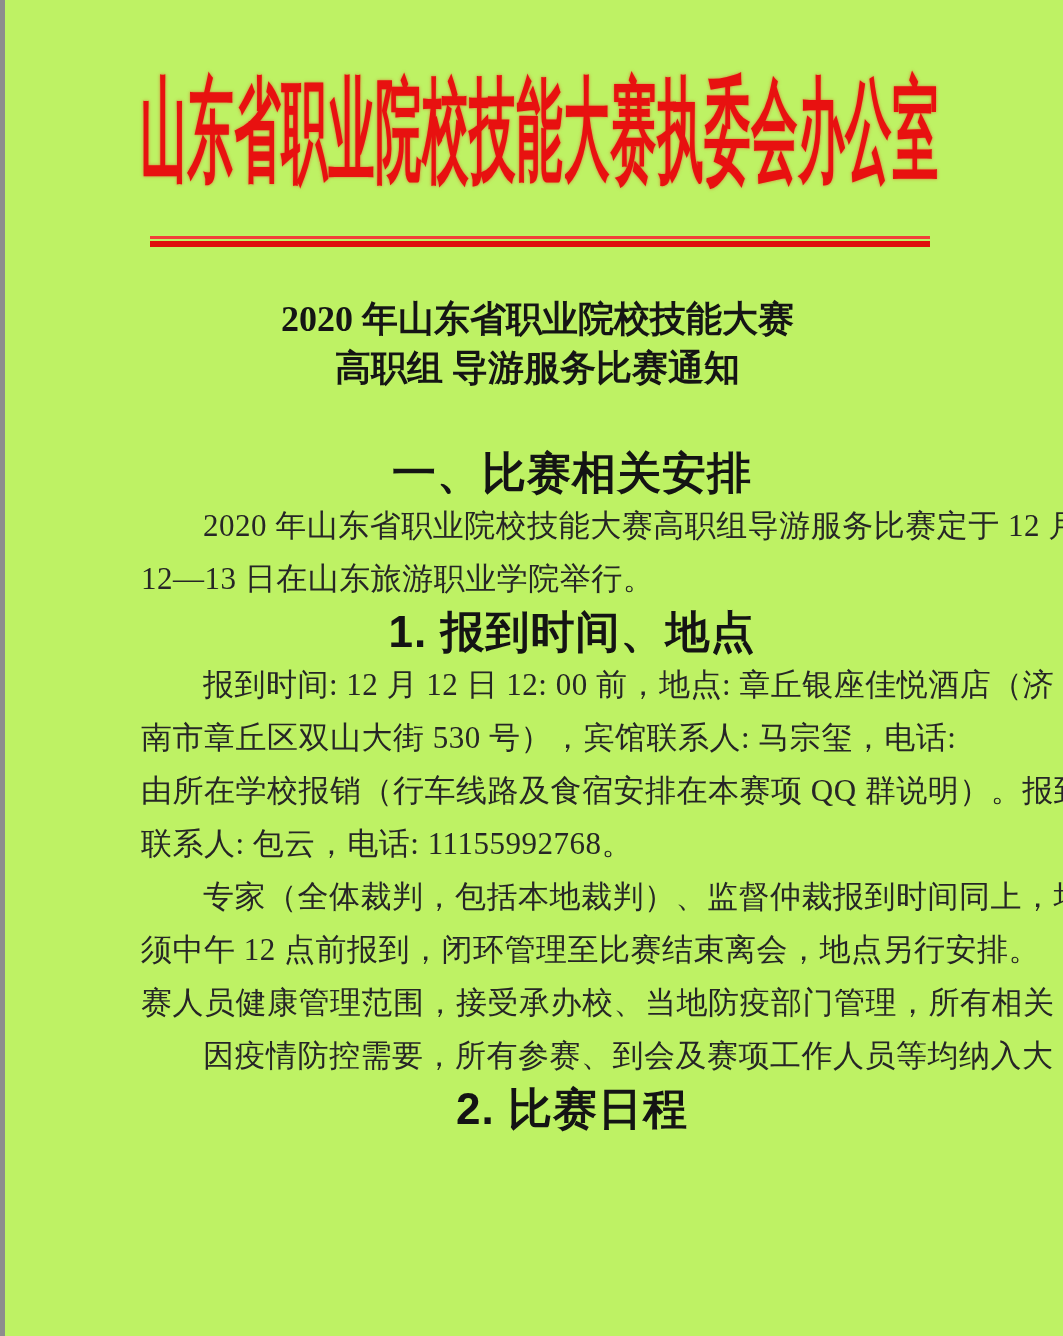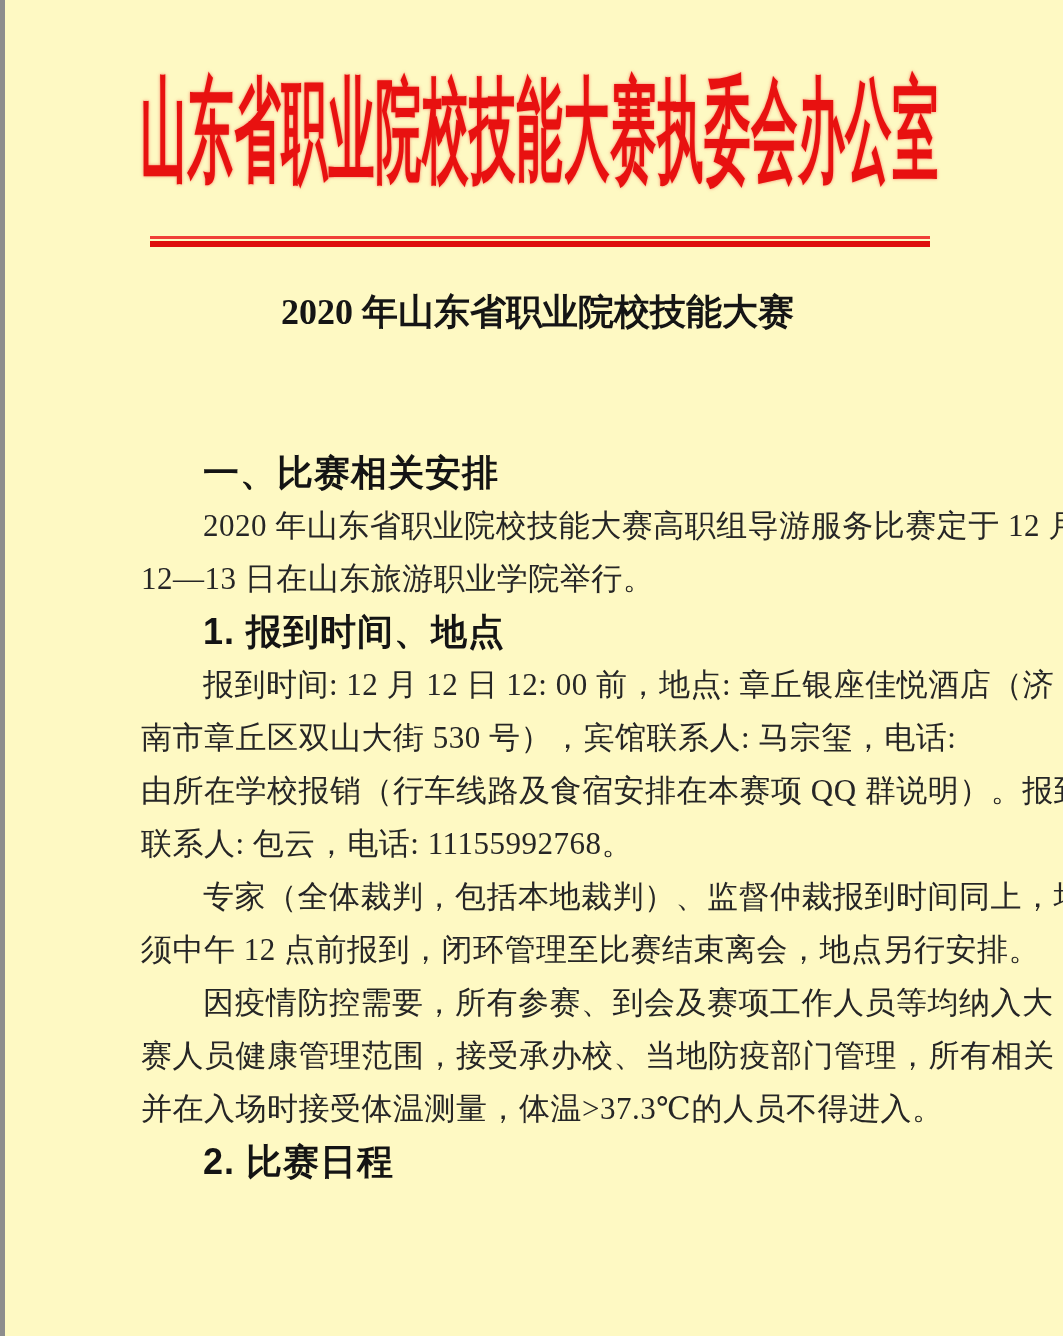--- a/index.html
+++ b/index.html
@@ -1,18 +1,18 @@
 <!DOCTYPE html>
 <html><head>
 <meta charset="utf-8">
 <style>
   html,body { margin:0; padding:0; background:#ffffff; }
   .page {
     position:relative; width:1063px; height:1336px;
-    background:#fef9c3; overflow:hidden;
+    background:#bef264; overflow:hidden;
     font-family:"Liberation Serif","DejaVu Serif",serif;
   }
   .edge-strip {
     position:absolute; left:0; top:0; width:5px; height:1336px;
     background:#8d8d8d;
   }
   .letterhead {
     position:absolute; left:134px; top:64px; width:812px;
     text-align:center; white-space:nowrap;
     font-weight:700; font-size:46px; line-height:56px;
@@ -22,67 +22,67 @@
     letter-spacing:1px;
   }
   .rule { position:absolute; left:150px; top:236px; width:780px; }
   .rule-thin  { height:3px; background:#f04038; margin-bottom:2px; }
   .rule-thick { height:6px; background:#de0f0d; }
   .doc-title {
     position:absolute; left:140px; width:795px;
     text-align:center; font-weight:700; color:#151515;
     font-size:36px; line-height:60px; white-space:nowrap;
   }
-  #doc-title-1 { top:282px;text-align:center; }
+  #doc-title-1 { top:289px;text-align:center; }
   #doc-title-2 { top:338px; }
   .body-block {
     position:absolute; left:141px; top:446px; width:800px;
     font-size:31px; color:#262626;
   }
   .line { height:53px; line-height:53px; white-space:nowrap; letter-spacing:0.5px; }
   .indent { padding-left:62px; }
   .heading {
     font-family:"Liberation Sans","DejaVu Sans",sans-serif;
-    font-weight:700; color:#141414; font-size:36px; letter-spacing:1px;
+    font-weight:700; color:#141414; font-size:44px; letter-spacing:1px;text-align:center;
   }
 </style>
 </head>
 <body>
 
 <div class="page">
 
   <div class="edge-strip"></div>
 
   <div class="letterhead">山东省职业院校技能大赛执委会办公室</div>
 
   <div class="rule">
     <div class="rule-thin"></div>
     <div class="rule-thick"></div>
   </div>
 
   <div class="doc-title" id="doc-title-1">2020 年山东省职业院校技能大赛</div>
 
+  <div class="doc-title" id="doc-title-2">高职组 导游服务比赛通知</div>
 
   <div class="body-block">
 
     <div class="line heading indent">一、比赛相关安排</div>
 
     <div class="line indent">2020 年山东省职业院校技能大赛高职组导游服务比赛定于 12 月</div>
     <div class="line">12—13 日在山东旅游职业学院举行。</div>
 
     <div class="line heading indent">1. 报到时间、地点</div>
 
     <div class="line indent">报到时间: 12 月 12 日 12: 00 前，地点: 章丘银座佳悦酒店（济</div>
     <div class="line">南市章丘区双山大街 530 号），宾馆联系人: 马宗玺，电话:</div>
     <div class="line">由所在学校报销（行车线路及食宿安排在本赛项 QQ 群说明）。报到</div>
     <div class="line">联系人: 包云，电话: 11155992768。</div>
 
     <div class="line indent">专家（全体裁判，包括本地裁判）、监督仲裁报到时间同上，均</div>
     <div class="line">须中午 12 点前报到，闭环管理至比赛结束离会，地点另行安排。</div>
 
+    <div class="line">赛人员健康管理范围，接受承办校、当地防疫部门管理，所有相关</div>
     <div class="line indent">因疫情防控需要，所有参赛、到会及赛项工作人员等均纳入大</div>
-    <div class="line">赛人员健康管理范围，接受承办校、当地防疫部门管理，所有相关</div>
-    <div class="line">并在入场时接受体温测量，体温&gt;37.3℃的人员不得进入。</div>
 
     <div class="line heading indent">2. 比赛日程</div>
 
   </div>
 </div>
 
 </body></html>

